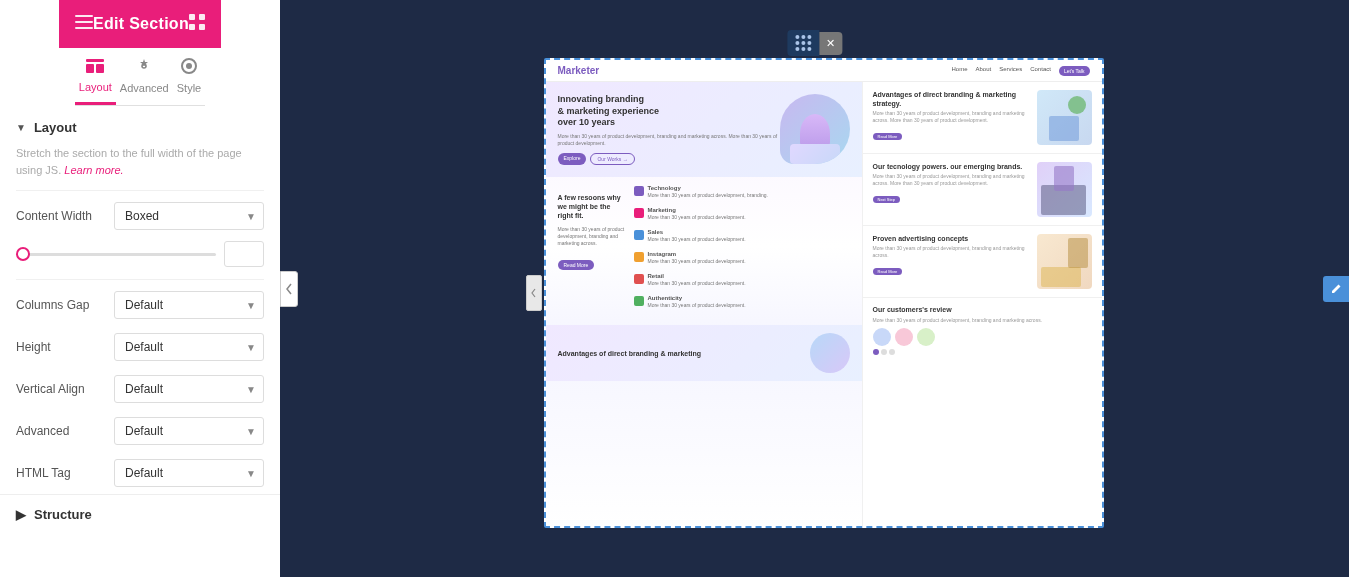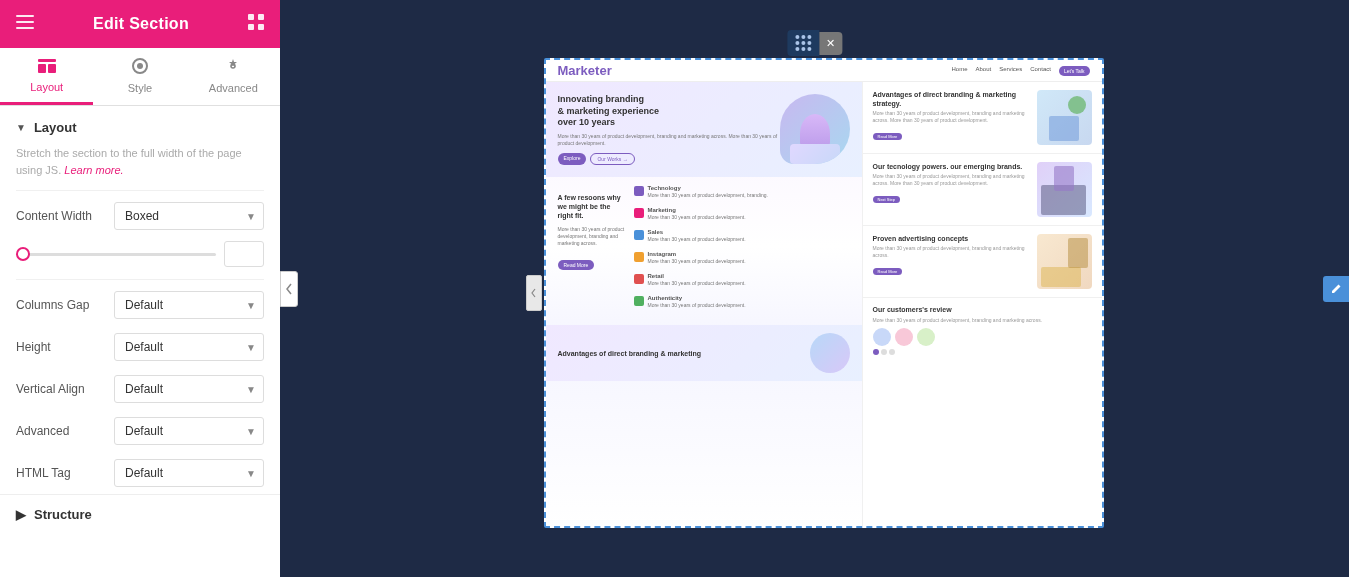--- a/index.html
+++ b/index.html
@@ -7,20 +7,21 @@
 
     
     .left-panel {
       width: 280px;
       min-width: 280px;
       background: #fff;
       display: flex;
       flex-direction: column;
       height: 577px;
       overflow: hidden;
+      align-items: center;
     }
 
     .panel-header {
       background: #e91e7a;
       color: #fff;
       display: flex;
       align-items: center;
       justify-content: space-between;
       padding: 0 16px;
       height: 48px;
@@ -285,21 +286,21 @@
       height: 22px;
       background: #fff;
       border-bottom: 1px solid #eee;
       display: flex;
       align-items: center;
       padding: 0 12px;
       gap: 10px;
     }
 
     .prev-nav-logo {
-      font-size: 13px;
+      font-size: 10px;
       color: #7c5cbf;
       font-weight: 700;
     }
 
     .prev-nav-links {
       display: flex;
       gap: 8px;
       margin-left: auto;
     }
 
@@ -462,34 +463,34 @@
           <rect x="0" y="0" width="18" height="3" rx="1"></rect>
           <rect x="0" y="5" width="8" height="9" rx="1"></rect>
           <rect x="10" y="5" width="8" height="9" rx="1"></rect>
         </svg>
       </span>
       <span>Layout</span>
     </div>
     <div class="tab">
       <span class="tab-icon">
         <svg width="16" height="16" viewBox="0 0 16 16" fill="currentColor">
+          <path d="M8 1l1 3h3l-2.5 2 1 3L8 7.5 5.5 9l1-3L4 4h3z"></path>
+          <circle cx="8" cy="8" r="2" fill="none" stroke="currentColor" stroke-width="1.5"></circle>
+        </svg>
+      </span>
+      <span>Advanced</span>
+    </div>
+    <div class="tab">
+      <span class="tab-icon">
+        <svg width="16" height="16" viewBox="0 0 16 16" fill="currentColor">
           <circle cx="8" cy="8" r="7" fill="none" stroke="currentColor" stroke-width="2"></circle>
           <circle cx="8" cy="8" r="3"></circle>
         </svg>
       </span>
       <span>Style</span>
-    </div>
-    <div class="tab">
-      <span class="tab-icon">
-        <svg width="16" height="16" viewBox="0 0 16 16" fill="currentColor">
-          <path d="M8 1l1 3h3l-2.5 2 1 3L8 7.5 5.5 9l1-3L4 4h3z"></path>
-          <circle cx="8" cy="8" r="2" fill="none" stroke="currentColor" stroke-width="1.5"></circle>
-        </svg>
-      </span>
-      <span>Advanced</span>
     </div>
   </div>
 
   <div class="panel-content">
 
     <div class="section-title">
       <span class="arrow">▼</span>
       <span>Layout</span>
     </div>
 

